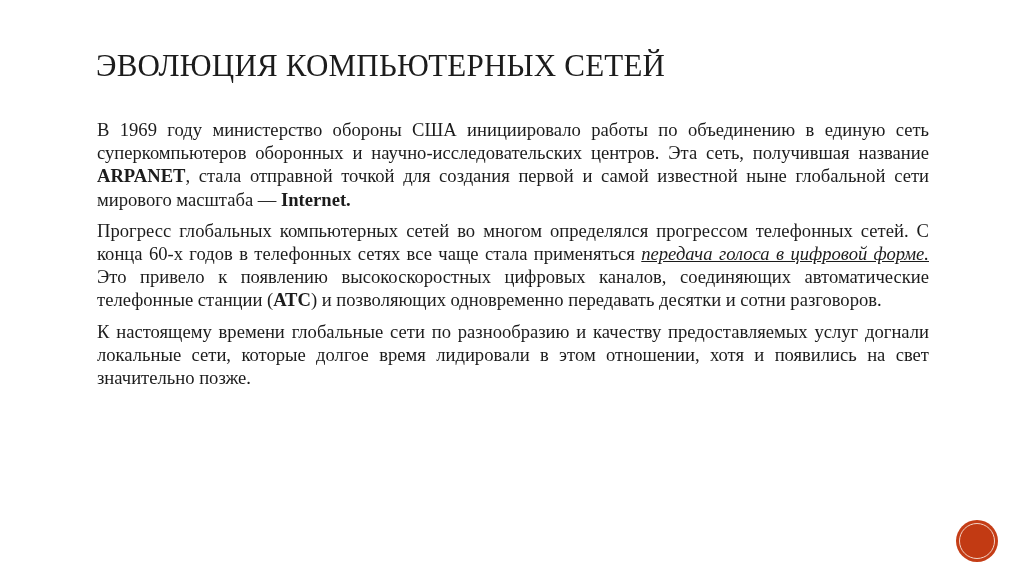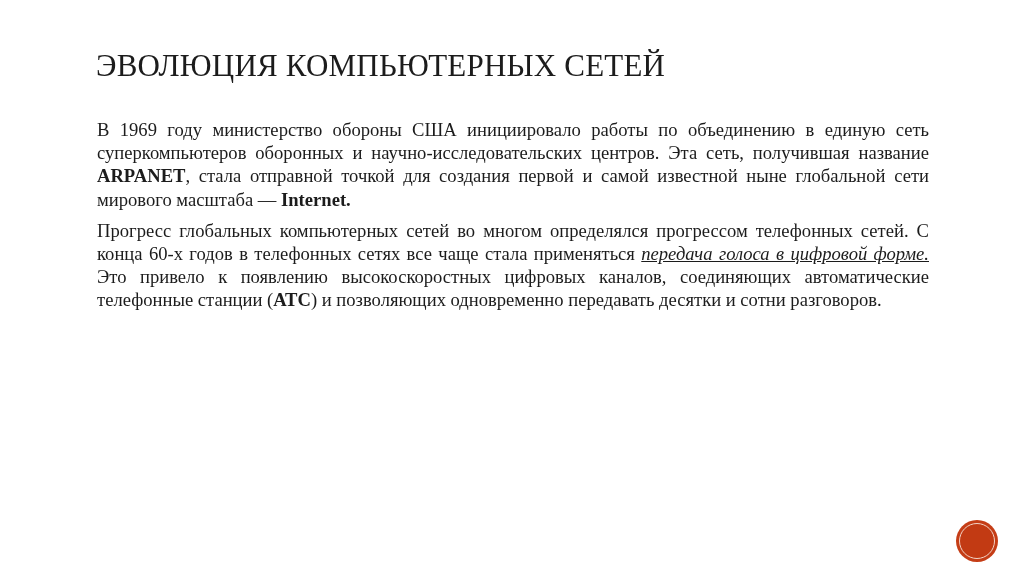--- a/index.html
+++ b/index.html
@@ -57,17 +57,20 @@
 
 <div class="slide-title">ЭВОЛЮЦИЯ КОМПЬЮТЕРНЫХ СЕТЕЙ</div>
 
 <div class="content">
   <p class="para">
     <span>В 1969 году министерство обороны США инициировало работы по объединению в единую сеть суперкомпьютеров оборонных и научно-исследовательских центров. Эта сеть, получившая название </span><b>ARPANET</b><span>, стала отправной точкой для создания первой и самой известной ныне глобальной сети мирового масштаба — </span><b>Internet.</b>
   </p>
   <p class="para">
     <span>Прогресс глобальных компьютерных сетей во многом определялся прогрессом телефонных сетей. С конца 60-х годов в телефонных сетях все чаще стала применяться </span><i>передача голоса в цифровой форме.</i><span> Это привело к появлению высокоскоростных цифровых каналов, соединяющих автоматические телефонные станции (</span><b>АТС</b><span>) и позволяющих одновременно передавать десятки и сотни разговоров.</span>
   </p>
+  <p class="para">
+    <span>К настоящему времени глобальные сети по разнообразию и качеству предоставляемых услуг догнали локальные сети, которые долгое время лидировали в этом отношении, хотя и появились на свет значительно позже.</span>
+  </p>
 </div>
 
 <div class="nav-dot-outer">
 </div>
 <div class="nav-dot-ring"></div>
 
 </body></html>

